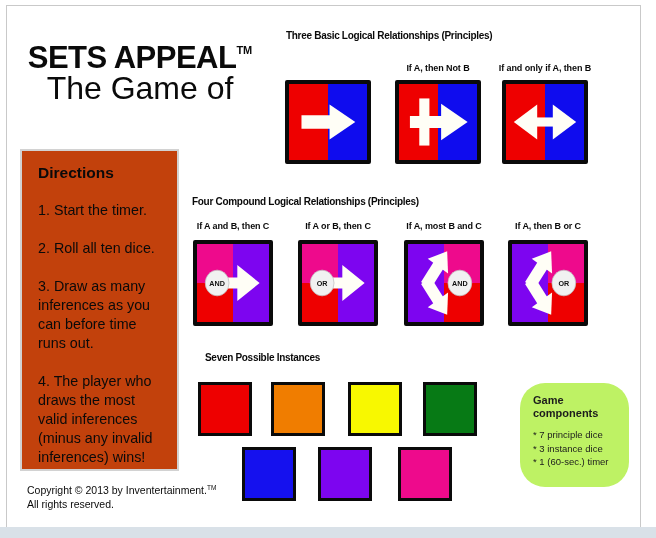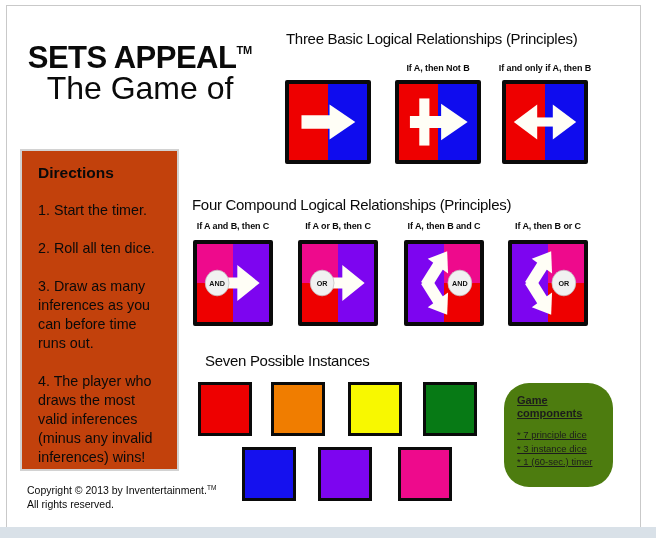--- a/index.html
+++ b/index.html
@@ -17,30 +17,30 @@
   .subtitle1{font-size:32px;line-height:27px;}
   .subtitle2{font-size:24px;font-weight:bold;line-height:27px;margin-top:1px;}
   
   .directions{position:absolute;left:20px;top:149px;width:159px;height:322px;
     border:2px solid #d2d2d2;background:#c2410c;box-sizing:border-box;
     padding:13px 8px 0 16px;}
   .dir-heading{font-size:15.5px;font-weight:bold;}
   .dir-item{font-size:14.3px;line-height:19px;margin-top:19px;}
   .dir-item.wrap{width:127px;}
   
-  .sec-heading{position:absolute;font-size:15px;font-weight:normal;letter-spacing:-0.3px;white-space:nowrap;}
+  .sec-heading{position:absolute;font-size:10px;font-weight:bold;letter-spacing:-0.3px;white-space:nowrap;}
   
   .die-label{position:absolute;width:160px;font-size:9px;font-weight:bold;text-align:center;letter-spacing:-0.1px;white-space:nowrap;}
   .die{position:absolute;border:4px solid #0a0a0a;border-radius:2px;background:#0a0a0a;}
   .die svg{display:block;width:100%;height:100%;}
   
   .sq{position:absolute;width:48px;height:48px;border:3px solid #0a0a0a;}
   
-  .components{position:absolute;left:504px;top:383px;width:109px;height:104px;
-    background:#4d7c0f;border-radius:25px;box-sizing:border-box;padding:11px 8px 0 13px;color:#1c1c1c;text-decoration:underline;}
+  .components{position:absolute;left:520px;top:383px;width:109px;height:104px;
+    background:#bef264;border-radius:25px;box-sizing:border-box;padding:11px 8px 0 13px;color:#1c1c1c;}
   .comp-heading{font-size:11px;font-weight:bold;line-height:13px;width:80px;}
   .comp-items{margin-top:8px;}
   .comp-item{font-size:9.5px;line-height:13.5px;white-space:nowrap;}
   
   .footer{position:absolute;left:27px;top:481px;font-size:10.5px;line-height:13.5px;}
   .footer sup{font-size:6.5px;vertical-align:4px;}
 </style>
 </head>
 <body>
 
@@ -89,21 +89,21 @@
         <rect x="36" y="44" width="28" height="12" fill="#fffef6"></rect>
         <polygon points="10,50 40,27 40,73" fill="#fffef6"></polygon>
         <polygon points="90,50 60,27 60,73" fill="#fffef6"></polygon>
       </svg>
     </div>
 
   <div class="sec-heading" style="left:192px;top:196px;">Four Compound Logical Relationships (Principles)</div>
 
   <div class="die-label" style="left:153px;top:221px;">If A and B, then C</div>
   <div class="die-label" style="left:258px;top:221px;">If A or B, then C</div>
-  <div class="die-label" style="left:364px;top:221px;">If A, then B and C</div>
+  <div class="die-label" style="left:364px;top:221px;">If A, most B and C</div>
   <div class="die-label" style="left:468px;top:221px;">If A, then B or C</div>
 
   <div class="die" style="left:193px;top:240px;width:72px;height:78px;">
       <svg viewBox="0 0 100 100" preserveAspectRatio="none" xmlns="http://www.w3.org/2000/svg">
         <rect x="0" y="0" width="50" height="50" fill="#ee0a8c"></rect>
         <rect x="0" y="50" width="50" height="50" fill="#ee0000"></rect>
         <rect x="50" y="0" width="50" height="100" fill="#7d05f0"></rect>
         <polygon points="28,43 56,43 56,27 87,50 56,73 56,57 28,57" fill="#fffef6"></polygon>
         <circle cx="28" cy="50" r="16.5" fill="#f1f1f1" stroke="#c0c0c0" stroke-width="1"></circle>
         <text x="28" y="53.5" text-anchor="middle" font-size="10" font-weight="bold" font-family="Liberation Sans, DejaVu Sans, sans-serif" fill="#111111">AND</text>

